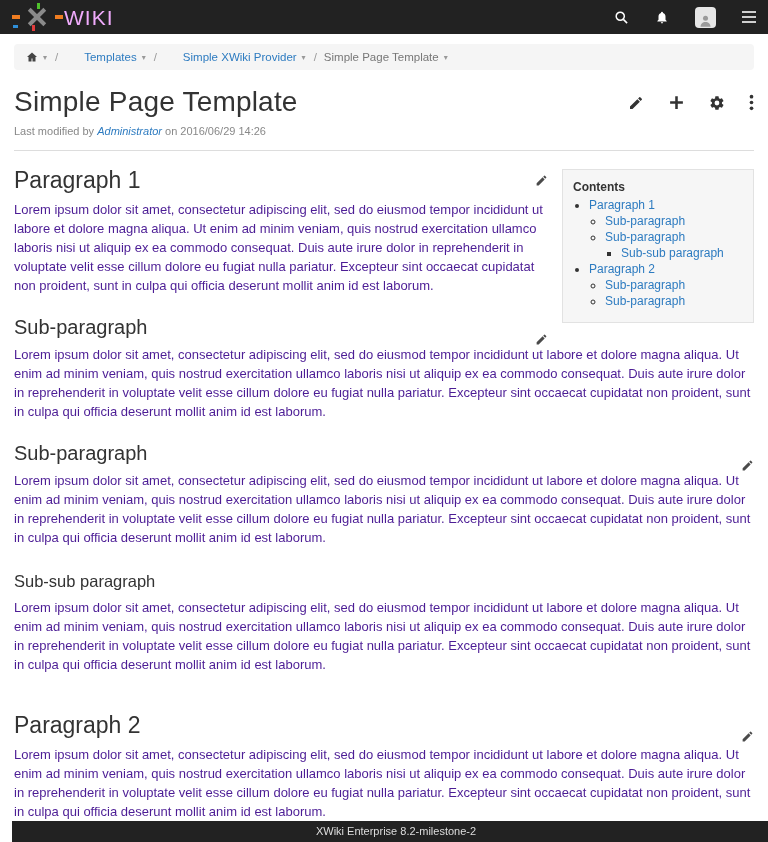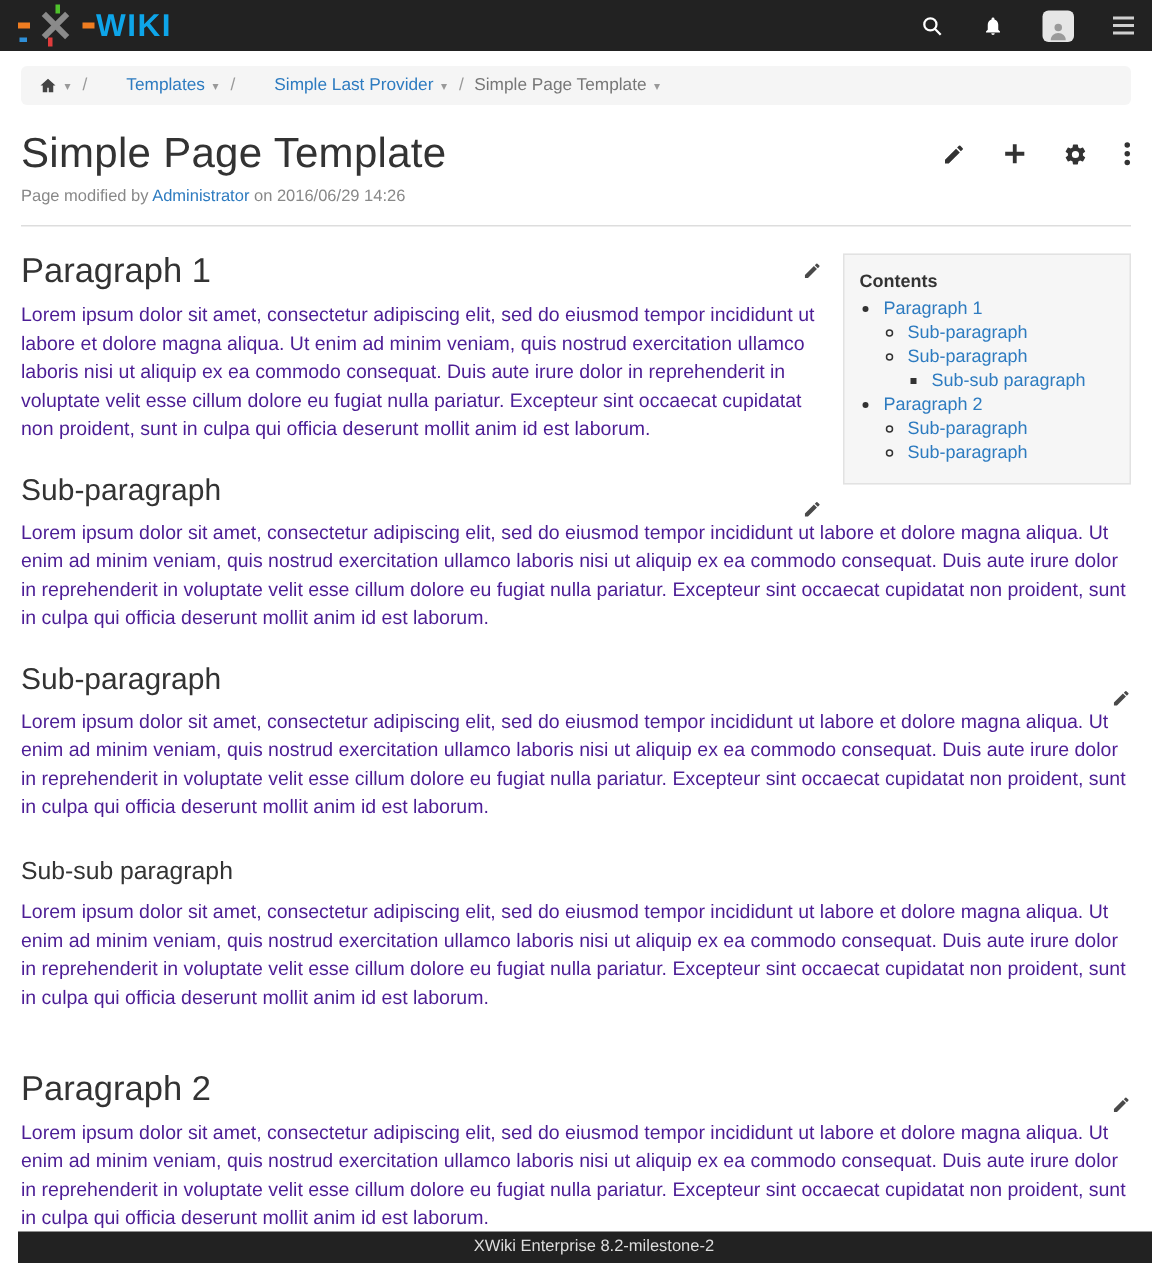--- a/index.html
+++ b/index.html
@@ -12,42 +12,42 @@
   .logo-x { position:relative; width:30px; height:28px; margin-right:1px; }
   .logo-x .bar { position:absolute; width:22px; height:4px; background:#8a8a8a; left:4px; top:12px; }
   .logo-x .bar.b1 { transform:rotate(45deg); }
   .logo-x .bar.b2 { transform:rotate(-45deg); }
   .logo-dash { width:8px; height:4px; background:#ef7d21; margin-right:2px; }
   .logo-dash.right { margin-left:2px; margin-right:1px; }
   .tick { position:absolute; }
   .tick-green { width:3px; height:6px; background:#4fc22c; top:0; left:15px; }
   .tick-red { width:3px; height:6px; background:#e03c3c; bottom:0; left:10px; }
   .tick-blue { width:5px; height:3px; background:#2f8fd8; bottom:3px; left:-9px; }
-  .logo-text { color:#0ea5e9; font-size:21px; font-weight:bold; letter-spacing:1px; line-height:1; }
+  .logo-text { color:#f0abfc; font-size:21px; font-weight:normal; letter-spacing:1px; line-height:1; }
   .nav-icons { display:flex; align-items:center; gap:26px; }
   .nav-btn { background:none; border:none; cursor:pointer; display:flex; align-items:center; }
   .avatar { width:21px; height:21px; background:#e6e6e6; border-radius:4px; display:flex; align-items:flex-end; justify-content:center; overflow:hidden; }
   .burger { display:flex; flex-direction:column; gap:3px; }
   .burger span { display:block; width:14px; height:2px; background:#cfcfcf; }
 
   
   .breadcrumb { margin:10px 14px 0 14px; background:#f5f5f5; border-radius:4px; padding:7px 12px; font-size:11.5px; color:#777; display:flex; align-items:center; flex-wrap:wrap; gap:4px; }
   .crumb-link { color:#2d7bc0; text-decoration:none;margin-left:19px; }
   .crumb-current { color:#777; }
   .caret { font-size:8px; color:#999; margin:0 1px; }
   .crumb-sep { color:#999; margin:0 3px; }
 
   
   .title-block { padding:16px 14px 0 14px; }
   .doc-title-row { display:flex; justify-content:space-between; align-items:flex-start; }
   .doc-title { font-size:28px; font-weight:400; color:#333; letter-spacing:0.2px; }
   .doc-actions { display:flex; align-items:center; gap:24px; padding-top:8px; }
   .action-btn { background:none; border:none; cursor:pointer; color:#333; display:flex; align-items:center; }
   .doc-subtitle { font-size:11px; color:#888; margin-top:7px; }
-  .doc-subtitle a { color:#2d7bc0; text-decoration:none; }
+  .doc-subtitle a { color:#2d7bc0; text-decoration:none;font-style:italic; }
   .title-divider { border:none; border-top:1px solid #ddd; margin:13px 14px 0 14px; }
 
   
   .content { padding:16px 14px 0 14px; }
   .content::after { content:""; display:block; clear:both; }
 
   .toc { float:right; width:192px; background:#f6f6f6; border:1px solid #e2e2e2; margin:2px 0 12px 14px; padding:10px 6px 12px 10px; }
   .toc-title { font-size:12px; font-weight:bold; color:#333; margin-bottom:4px; }
   .toc ul { margin:0 0 0 16px; font-size:12px; }
   .toc ul ul { margin-left:16px; }
@@ -119,21 +119,21 @@
     <a href="#" style="display:flex;align-items:center;">
       <svg width="12" height="12" viewBox="0 0 24 24" fill="#444">
           <path d="M12 3 2 12h3v9h6v-6h2v6h6v-9h3z"></path>
         </svg>
     </a>
     <span class="caret">▾</span>
     <span class="crumb-sep">/</span>
     <a href="#" class="crumb-link">Templates</a>
     <span class="caret">▾</span>
     <span class="crumb-sep">/</span>
-    <a href="#" class="crumb-link">Simple Last Provider</a>
+    <a href="#" class="crumb-link">Simple XWiki Provider</a>
     <span class="caret">▾</span>
     <span class="crumb-sep">/</span>
     <span class="crumb-current">Simple Page Template</span>
     <span class="caret">▾</span>
   </div>
 
   <div class="title-block">
     <div class="doc-title-row">
       <h1 class="doc-title">Simple Page Template</h1>
       <div class="doc-actions">
@@ -155,21 +155,21 @@
         <button class="action-btn">
           <svg width="5" height="17" viewBox="0 0 6 20" fill="#333">
               <circle cx="3" cy="3" r="2.2"></circle>
               <circle cx="3" cy="10" r="2.2"></circle>
               <circle cx="3" cy="17" r="2.2"></circle>
             </svg>
         </button>
       </div>
     </div>
     <div class="doc-subtitle">
-      <span>Page modified by</span>
+      <span>Last modified by</span>
       <a href="#">Administrator</a>
       <span>on 2016/06/29 14:26</span>
     </div>
   </div>
   <hr class="title-divider">
 
   <div class="content">
 
     <div class="toc">
       <div class="toc-title">Contents</div>

